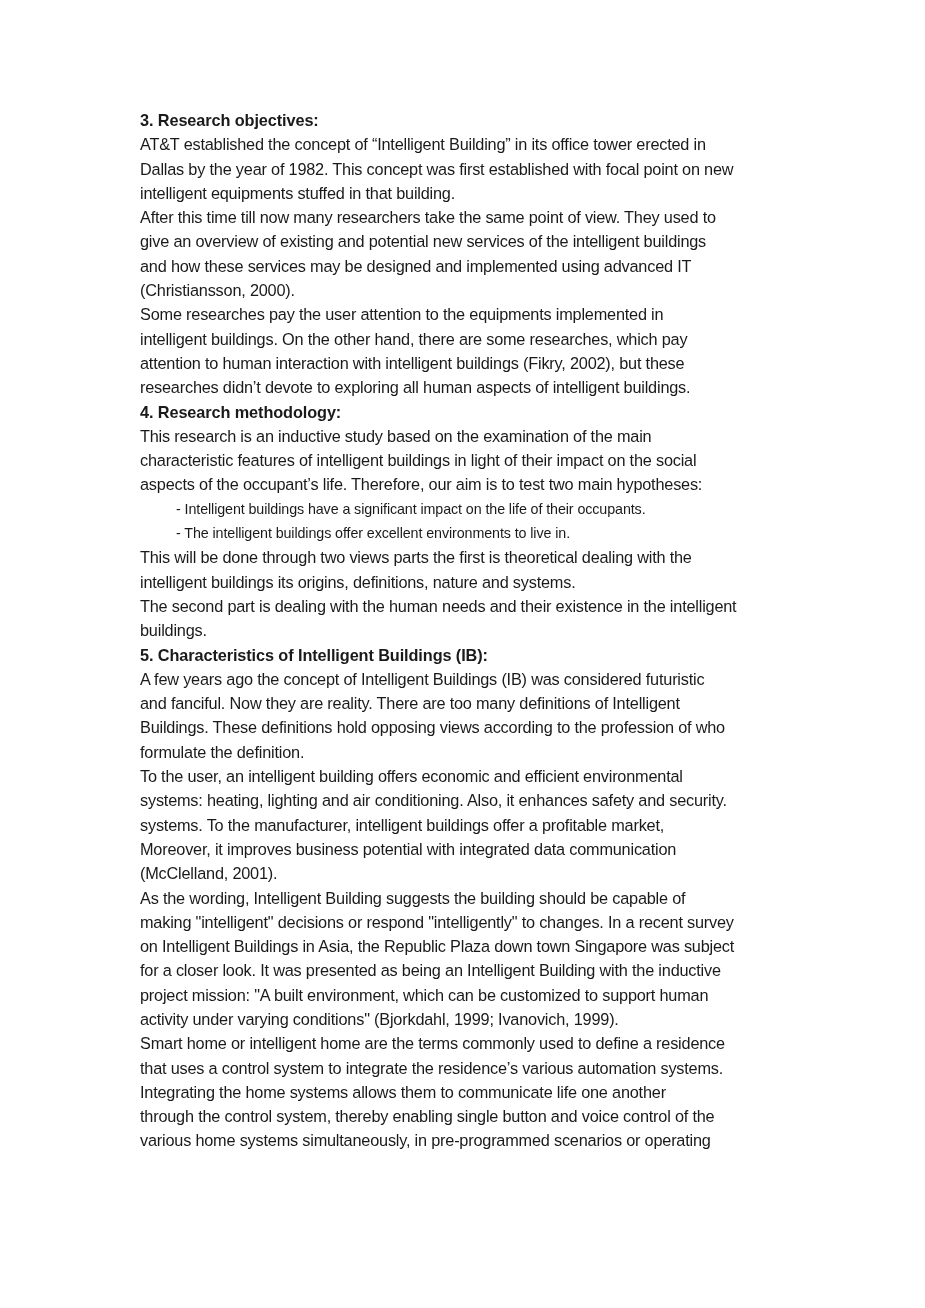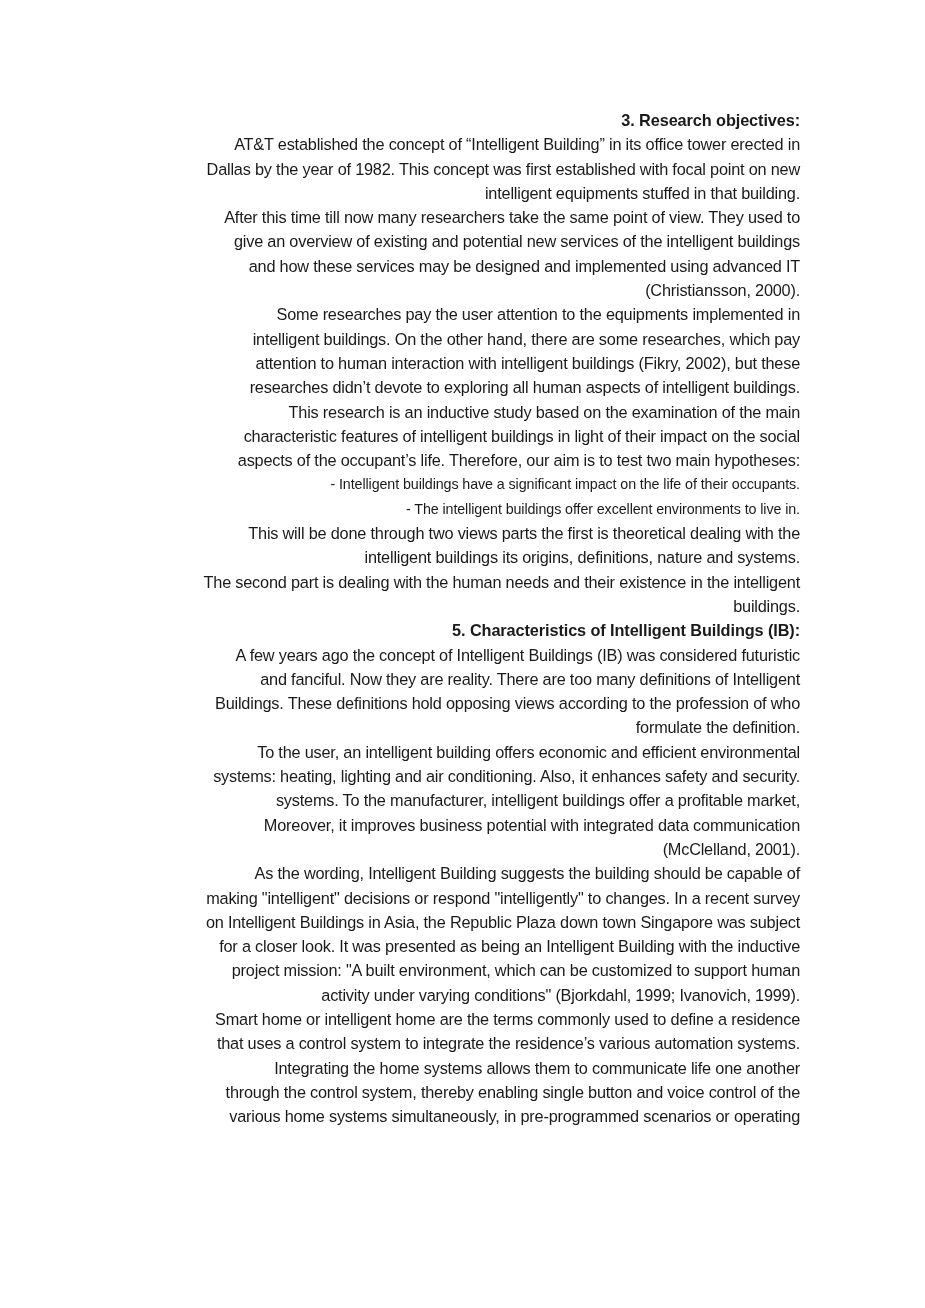--- a/index.html
+++ b/index.html
@@ -27,38 +27,40 @@
     letter-spacing: -0.2px;
     white-space: nowrap;
   }
   .line.heading {
     font-weight: 700;
     letter-spacing: -0.1px;
   }
   .line.small {
     font-size: 14.3px;
     letter-spacing: -0.1px;
+    margin-left: 36px;
   }
 </style>
 </head>
 <body style="background: rgb(255, 255, 255);">
 
-<div class="doc" style="color: rgb(26, 26, 26); text-align: right;">
+<div class="doc" style="color: rgb(26, 26, 26);">
     <div class="line heading">3. Research objectives:</div>
     <div class="line">AT&amp;T established the concept of “Intelligent Building” in its office tower erected in</div>
     <div class="line">Dallas by the year of 1982. This concept was first established with focal point on new</div>
     <div class="line">intelligent equipments stuffed in that building.</div>
     <div class="line">After this time till now many researchers take the same point of view. They used to</div>
     <div class="line">give an overview of existing and potential new services of the intelligent buildings</div>
     <div class="line">and how these services may be designed and implemented using advanced IT</div>
     <div class="line">(Christiansson, 2000).</div>
     <div class="line">Some researches pay the user attention to the equipments implemented in</div>
     <div class="line">intelligent buildings. On the other hand, there are some researches, which pay</div>
     <div class="line">attention to human interaction with intelligent buildings (Fikry, 2002), but these</div>
     <div class="line">researches didn’t devote to exploring all human aspects of intelligent buildings.</div>
+    <div class="line heading">4. Research methodology:</div>
     <div class="line">This research is an inductive study based on the examination of the main</div>
     <div class="line">characteristic features of intelligent buildings in light of their impact on the social</div>
     <div class="line">aspects of the occupant’s life. Therefore, our aim is to test two main hypotheses:</div>
     <div class="line small">- Intelligent buildings have a significant impact on the life of their occupants.</div>
     <div class="line small">- The intelligent buildings offer excellent environments to live in.</div>
     <div class="line">This will be done through two views parts the first is theoretical dealing with the</div>
     <div class="line">intelligent buildings its origins, definitions, nature and systems.</div>
     <div class="line">The second part is dealing with the human needs and their existence in the intelligent</div>
     <div class="line">buildings.</div>
     <div class="line heading">5. Characteristics of Intelligent Buildings (IB):</div>

